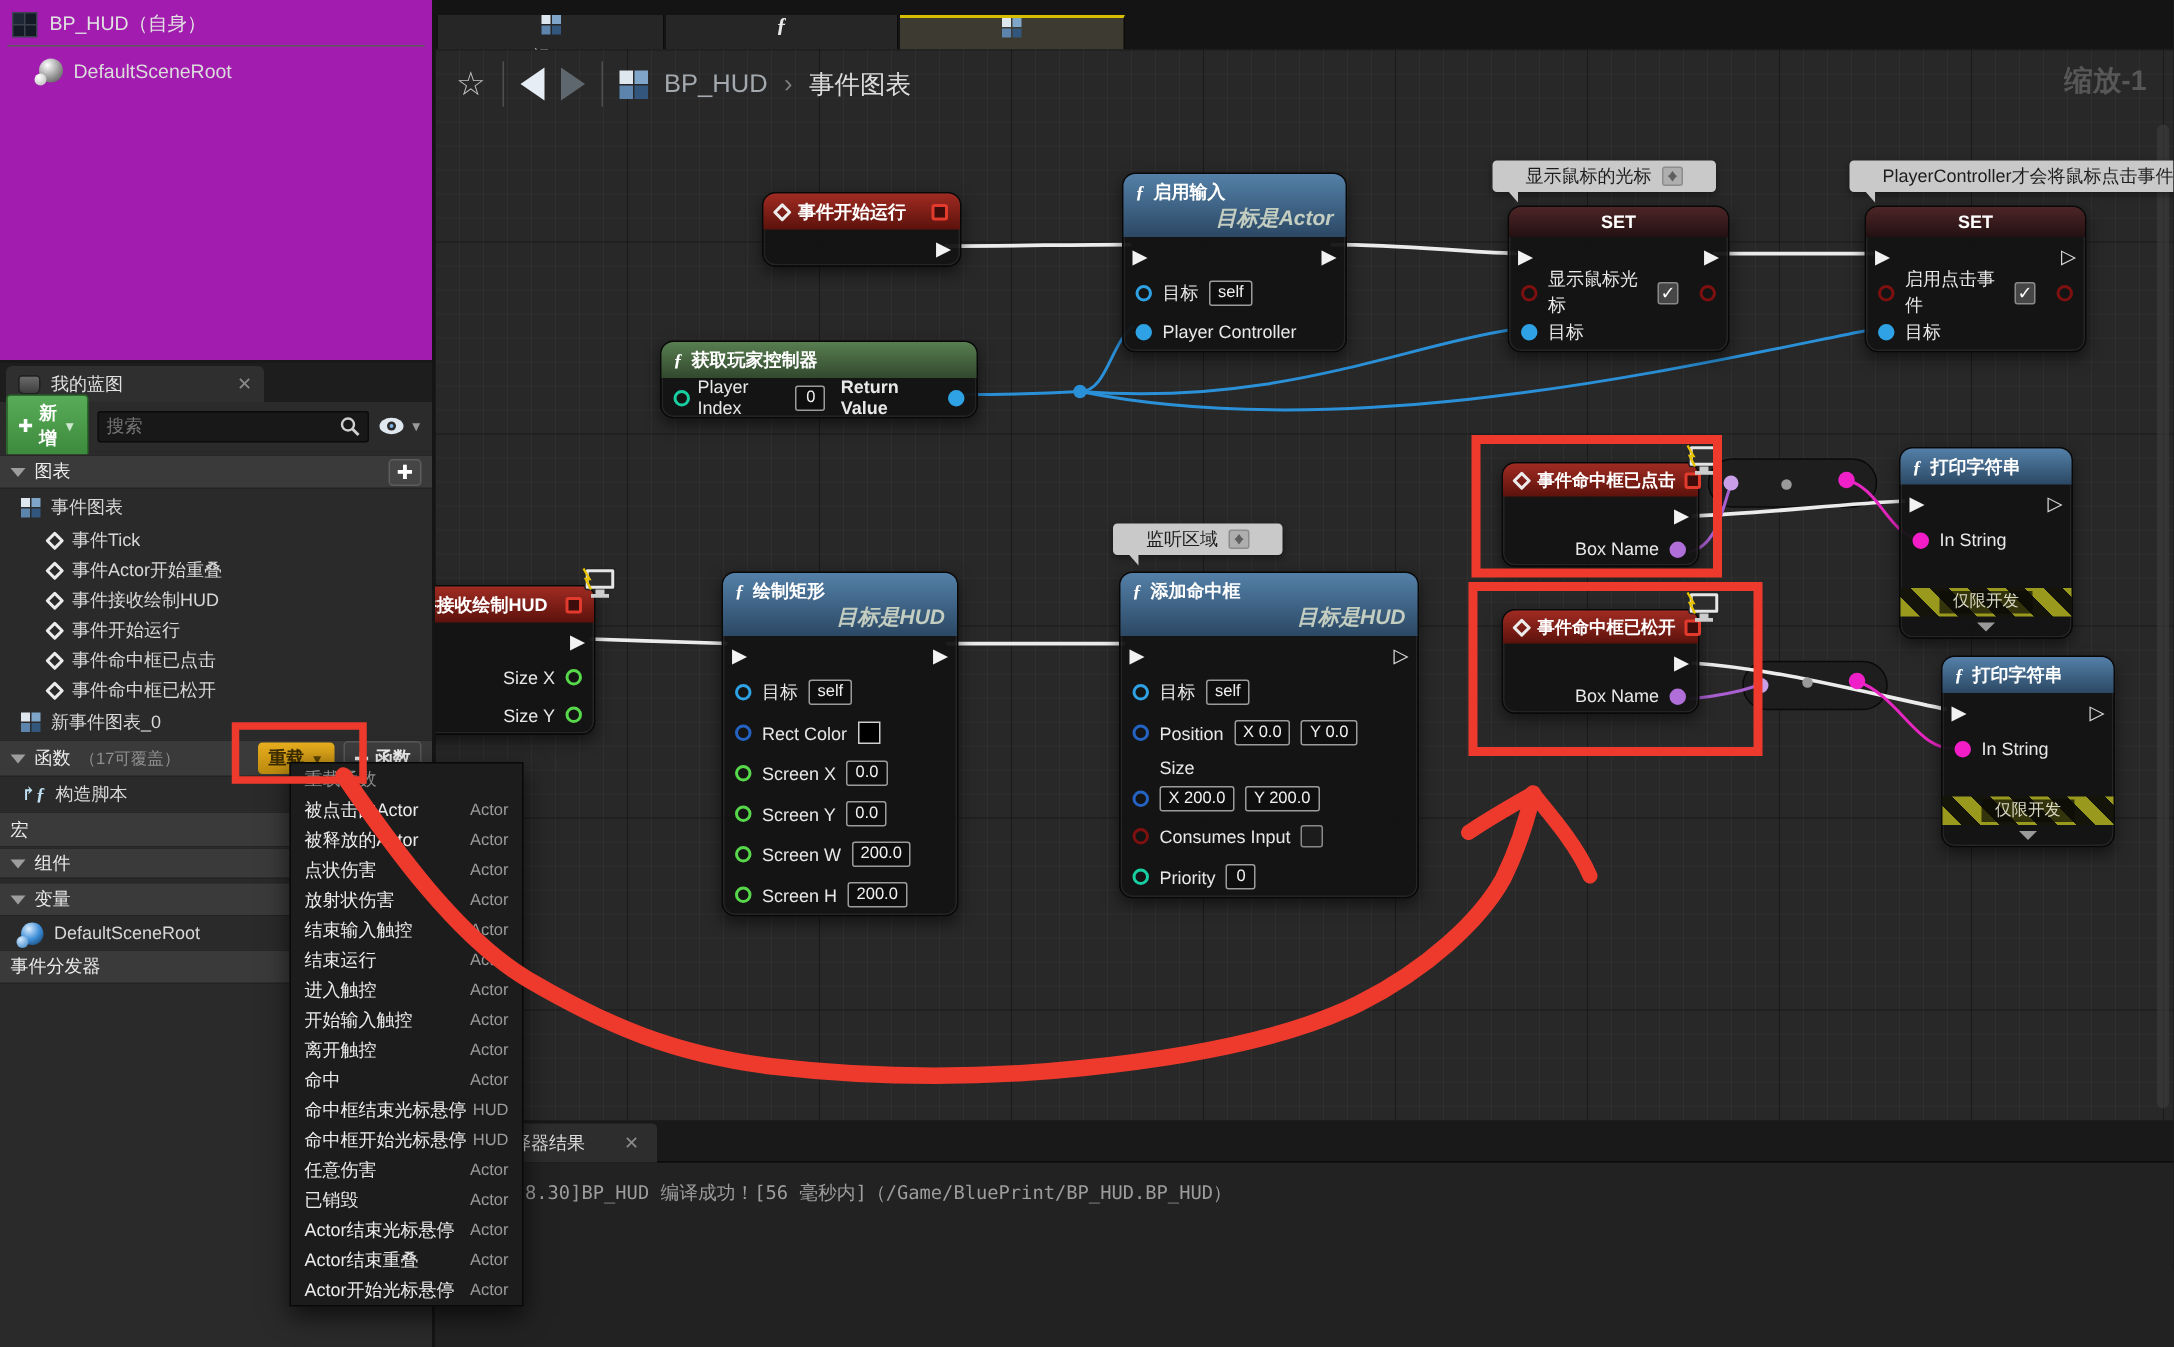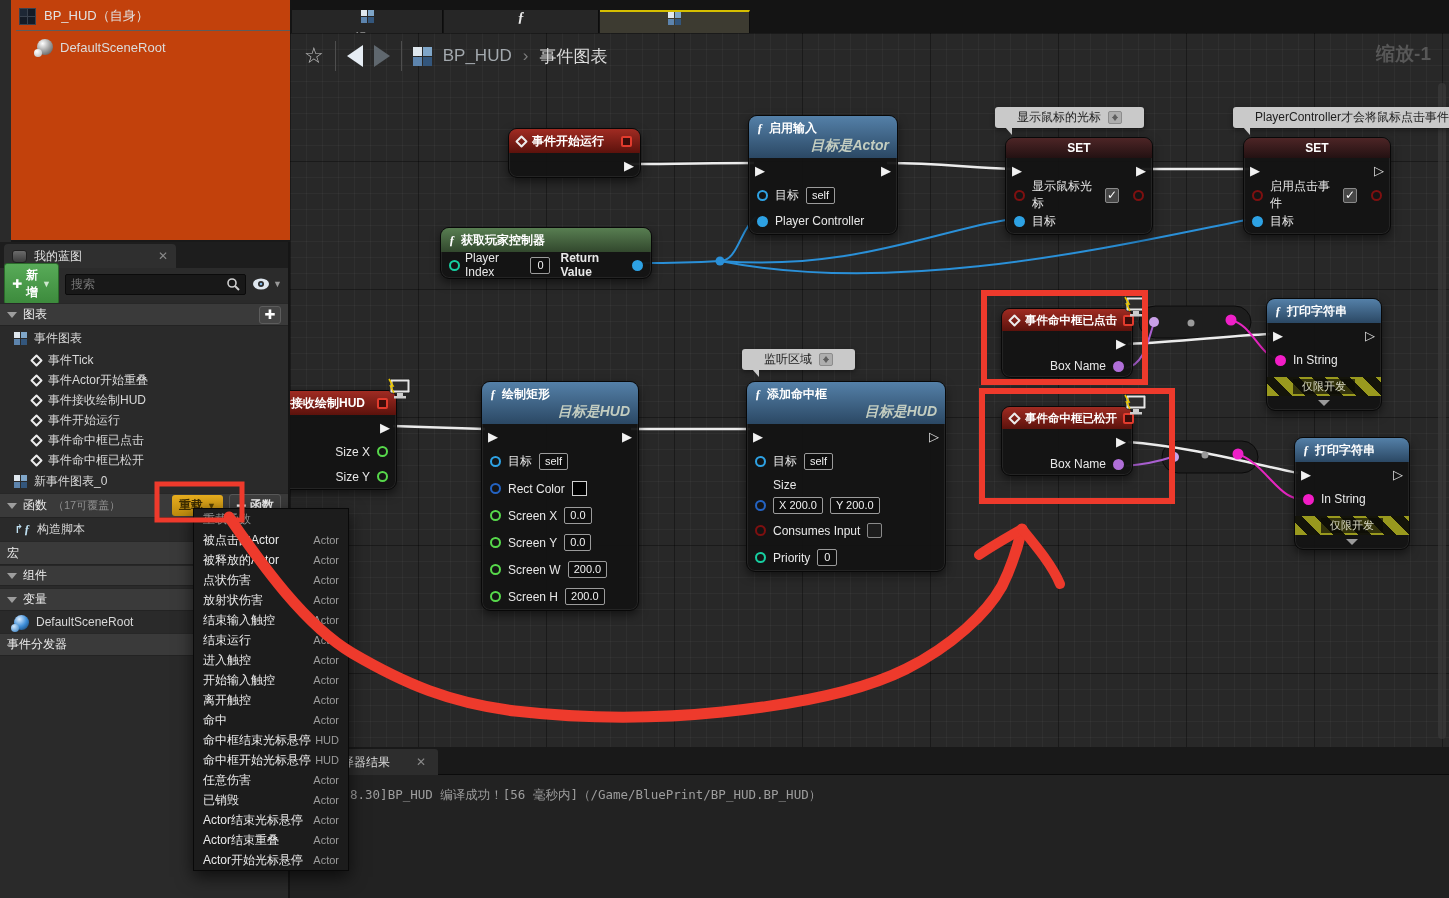--- a/index.html
+++ b/index.html
@@ -2,21 +2,21 @@
 <html><head>
 <meta charset="utf-8">
 <style>
   * { margin:0; padding:0; box-sizing:border-box; }
   html,body { width:1449px; height:898px; background:#1a1a1a; }
   .app { position:relative; width:1449px; height:898px; overflow:hidden;
          font-family:"Liberation Sans","DejaVu Sans",sans-serif; color:#cfcfcf; font-size:12px; }
 
   
   .sidebar { position:absolute; left:0; top:0; width:290px; height:898px; background:#2a2a2a; border-right:2px solid #151515; }
-  .comp-panel { position:absolute; top:0; left:11px; width:100%; height:242px; background:#c2410c; border-bottom:2px solid #191919; }
+  .comp-panel { position:absolute; top:0; left:0; width:100%; height:242px; background:#a21caf; border-bottom:2px solid #191919; }
   .comp-title-row { display:flex; align-items:center; gap:8px; padding:7px 8px 5px 8px; font-size:13px; color:#e2e2e2; }
   .comp-divider { height:1px; background:#5c5c5c; margin:0 5px; }
   .comp-root-row { display:flex; align-items:center; gap:7px; padding:8px 0 0 26px; font-size:13px; color:#dcdcdc; }
   .bpicon { display:grid; grid-template-columns:7px 7px; grid-template-rows:7px 7px; gap:1px; background:#39424e; padding:1px; }
   .bpicon i { background:#141b26; } .bpicon i:nth-child(1){background:#1d2735;}
   .sphere { width:16px; height:16px; border-radius:50%; position:relative;
             background:radial-gradient(circle at 35% 28%, #ffffff, #a8a8a8 45%, #4e4e4e 95%); }
   .sphere::after { content:""; position:absolute; left:-3px; bottom:-2px; width:8px; height:8px; border-radius:50%;
             background:radial-gradient(circle at 35% 30%, #ffffff, #b5b5b5); }
   .sphere.blue { background:radial-gradient(circle at 35% 28%, #d9ecff, #3e8ed8 50%, #123c66 95%); }
@@ -116,21 +116,21 @@
   .pdot.filled { background:var(--c); }
   .valbox { border:1px solid #9b9b9b; background:#0e0e0e; color:#f0f0f0; border-radius:2px; padding:0 5px; font-size:11px;
             min-width:20px; height:17px; line-height:15px; text-align:center; white-space:nowrap; }
   .cbox { width:15px; height:15px; background:#464646; border:1px solid #8a8a8a; border-radius:2px; color:#fff; font-size:12px;
           line-height:13px; text-align:center; font-weight:bold; }
   .cbox.off { background:#1c1c1c; color:transparent; }
   .swatch { width:15px; height:15px; background:#000; border:1px solid #cfcfcf; }
   .size-block { padding:0 8px; }
   .size-label { margin-left:18px; height:18px; line-height:20px; color:#e8e8e8; }
   .size-row { display:flex; align-items:center; gap:7px; height:24px; }
-  .devbanner { height:19px; margin-top:4px; display:flex; align-items:center; justify-content:center;
+  .devbanner { height:19px; margin-top:19px; display:flex; align-items:center; justify-content:center;
                background:repeating-linear-gradient(45deg,#99991e 0 9px,#14140a 9px 18px); }
   .devbanner span { background:rgba(12,12,6,0.72); color:#d9d9c6; font-size:11px; padding:0 9px; line-height:15px; white-space:nowrap; }
   .collapse-tri { width:0; height:0; border-left:6px solid transparent; border-right:6px solid transparent;
                   border-top:6px solid #9a9a9a; margin:4px auto 4px auto; }
   .bubble { position:absolute; background:#c9c9c9; color:#1d1d1d; font-size:12px; padding:2px 22px; border-radius:3px;
             display:flex; gap:7px; align-items:center; white-space:nowrap; z-index:9; box-shadow:0 2px 5px rgba(0,0,0,.4); }
   .bubble::after { content:""; position:absolute; left:10px; bottom:-7px; border:7px solid transparent; border-top:8px solid #c9c9c9;
                    border-bottom:0; border-right:0; }
   .pinbtn { width:14px; height:13px; background:#aeaeae; border:1px solid #8c8c8c; border-radius:2px; position:relative; }
   .pinbtn::before { content:""; position:absolute; left:3px; top:2px; border-left:3px solid transparent; border-right:3px solid transparent; border-bottom:4px solid #5f5f5f; }
@@ -556,20 +556,26 @@
       </div>
       <div class="execrow">
         <span class="exec">▶</span>
         <span class="exec hollow">▷</span>
       </div>
       <div class="prow h27">
           <span class="pdot" style="--c:#2ea2e4"></span>
         <span>目标</span>
         <span class="valbox">self</span>
         </div>
+      <div class="prow h27">
+          <span class="pdot" style="--c:#2463c2"></span>
+        <span>Position</span>
+        <span class="valbox">X  0.0</span>
+        <span class="valbox">Y  0.0</span>
+        </div>
       <div class="size-block">
         <div class="size-label">Size</div>
         <div class="size-row">
             <span class="pdot" style="--c:#2463c2"></span>
           <span class="valbox">X  200.0</span>
           <span class="valbox">Y  200.0</span>
           </div>
       </div>
       <div class="prow h27">
           <span class="pdot" style="--c:#7e1010"></span>

